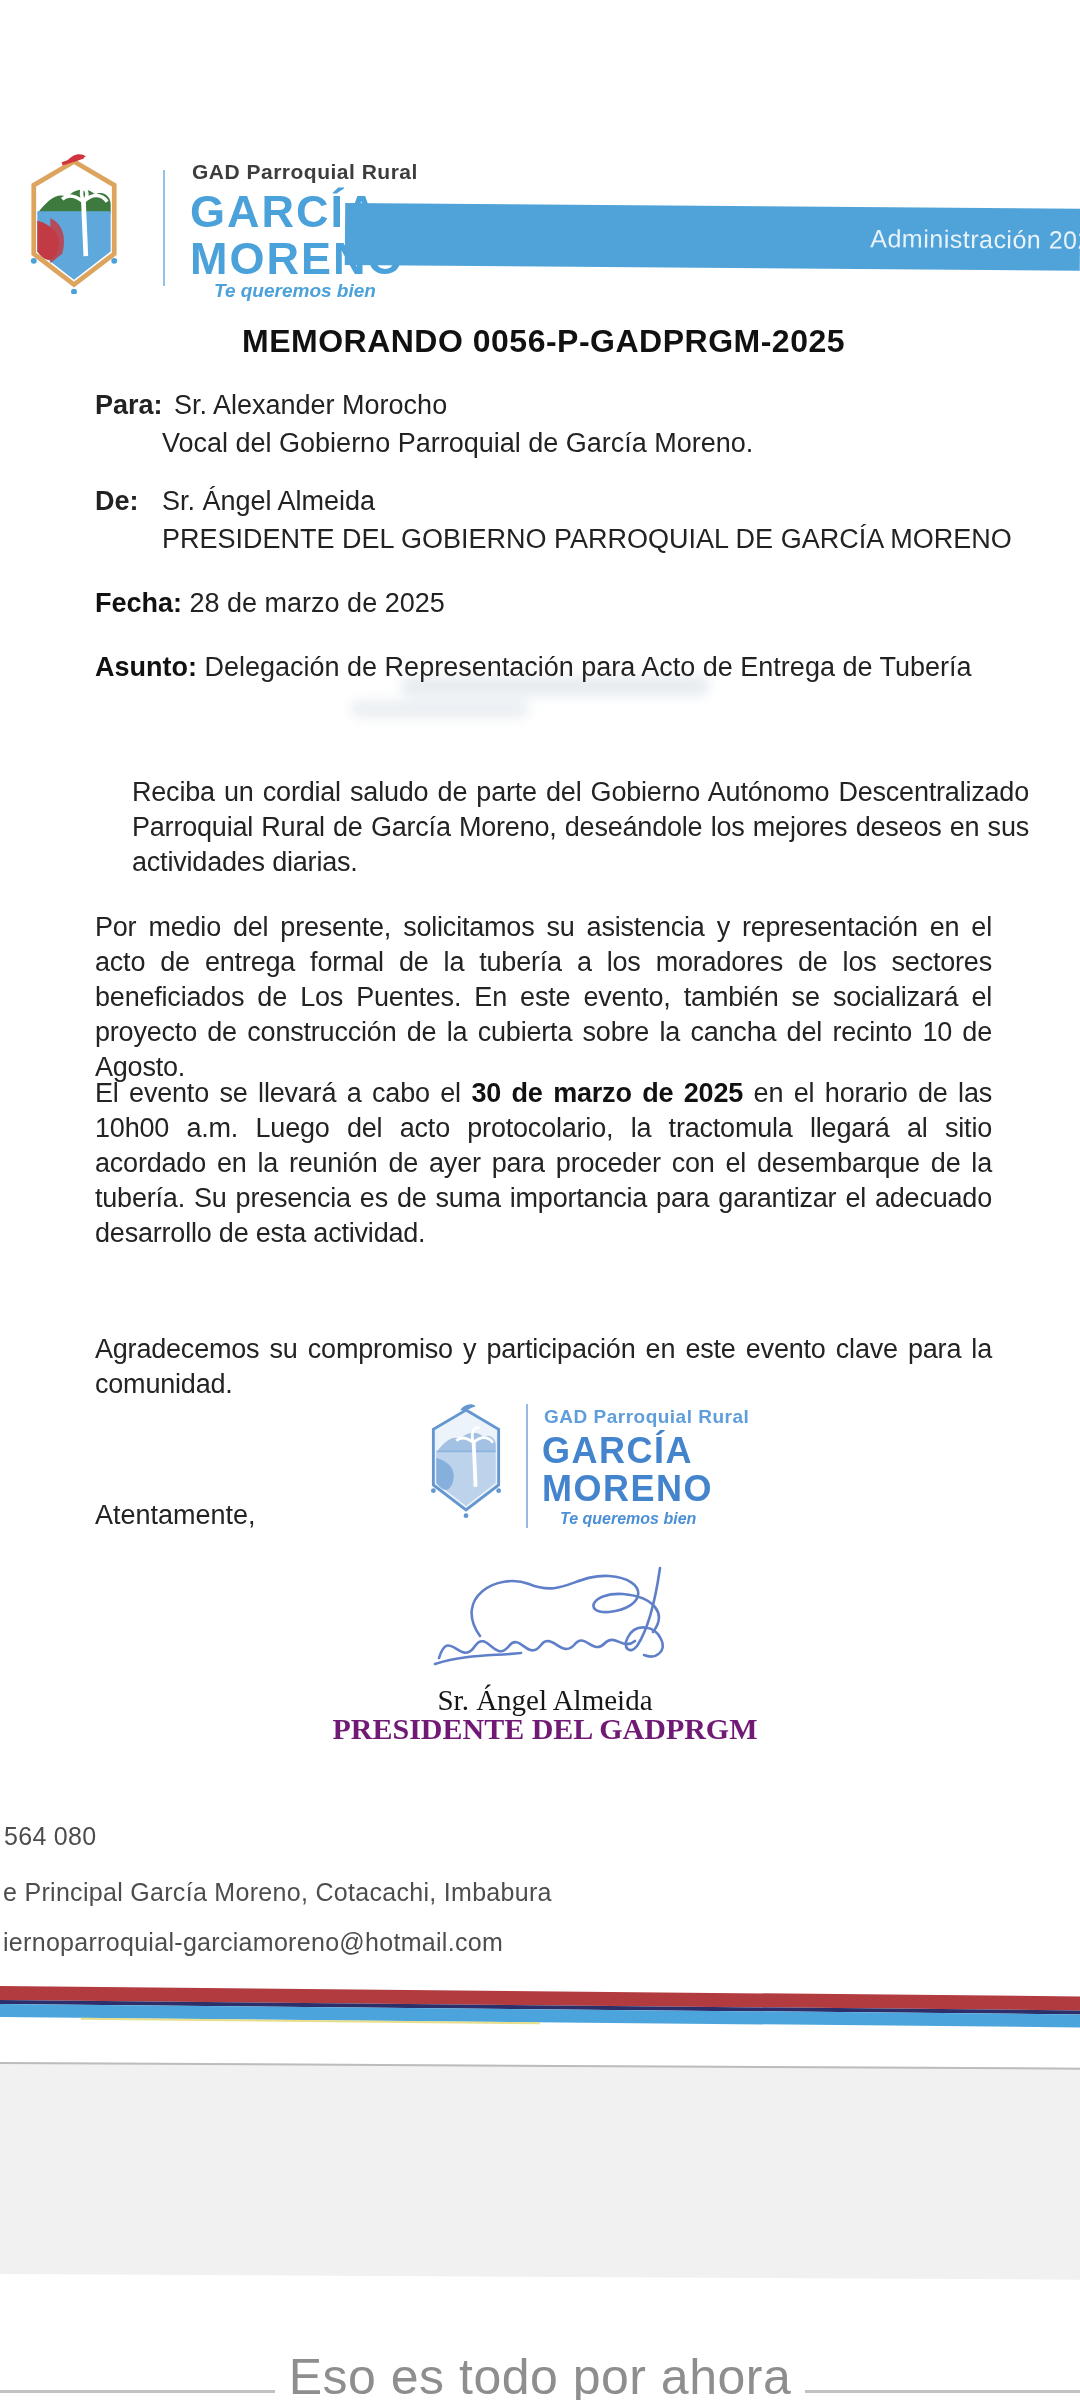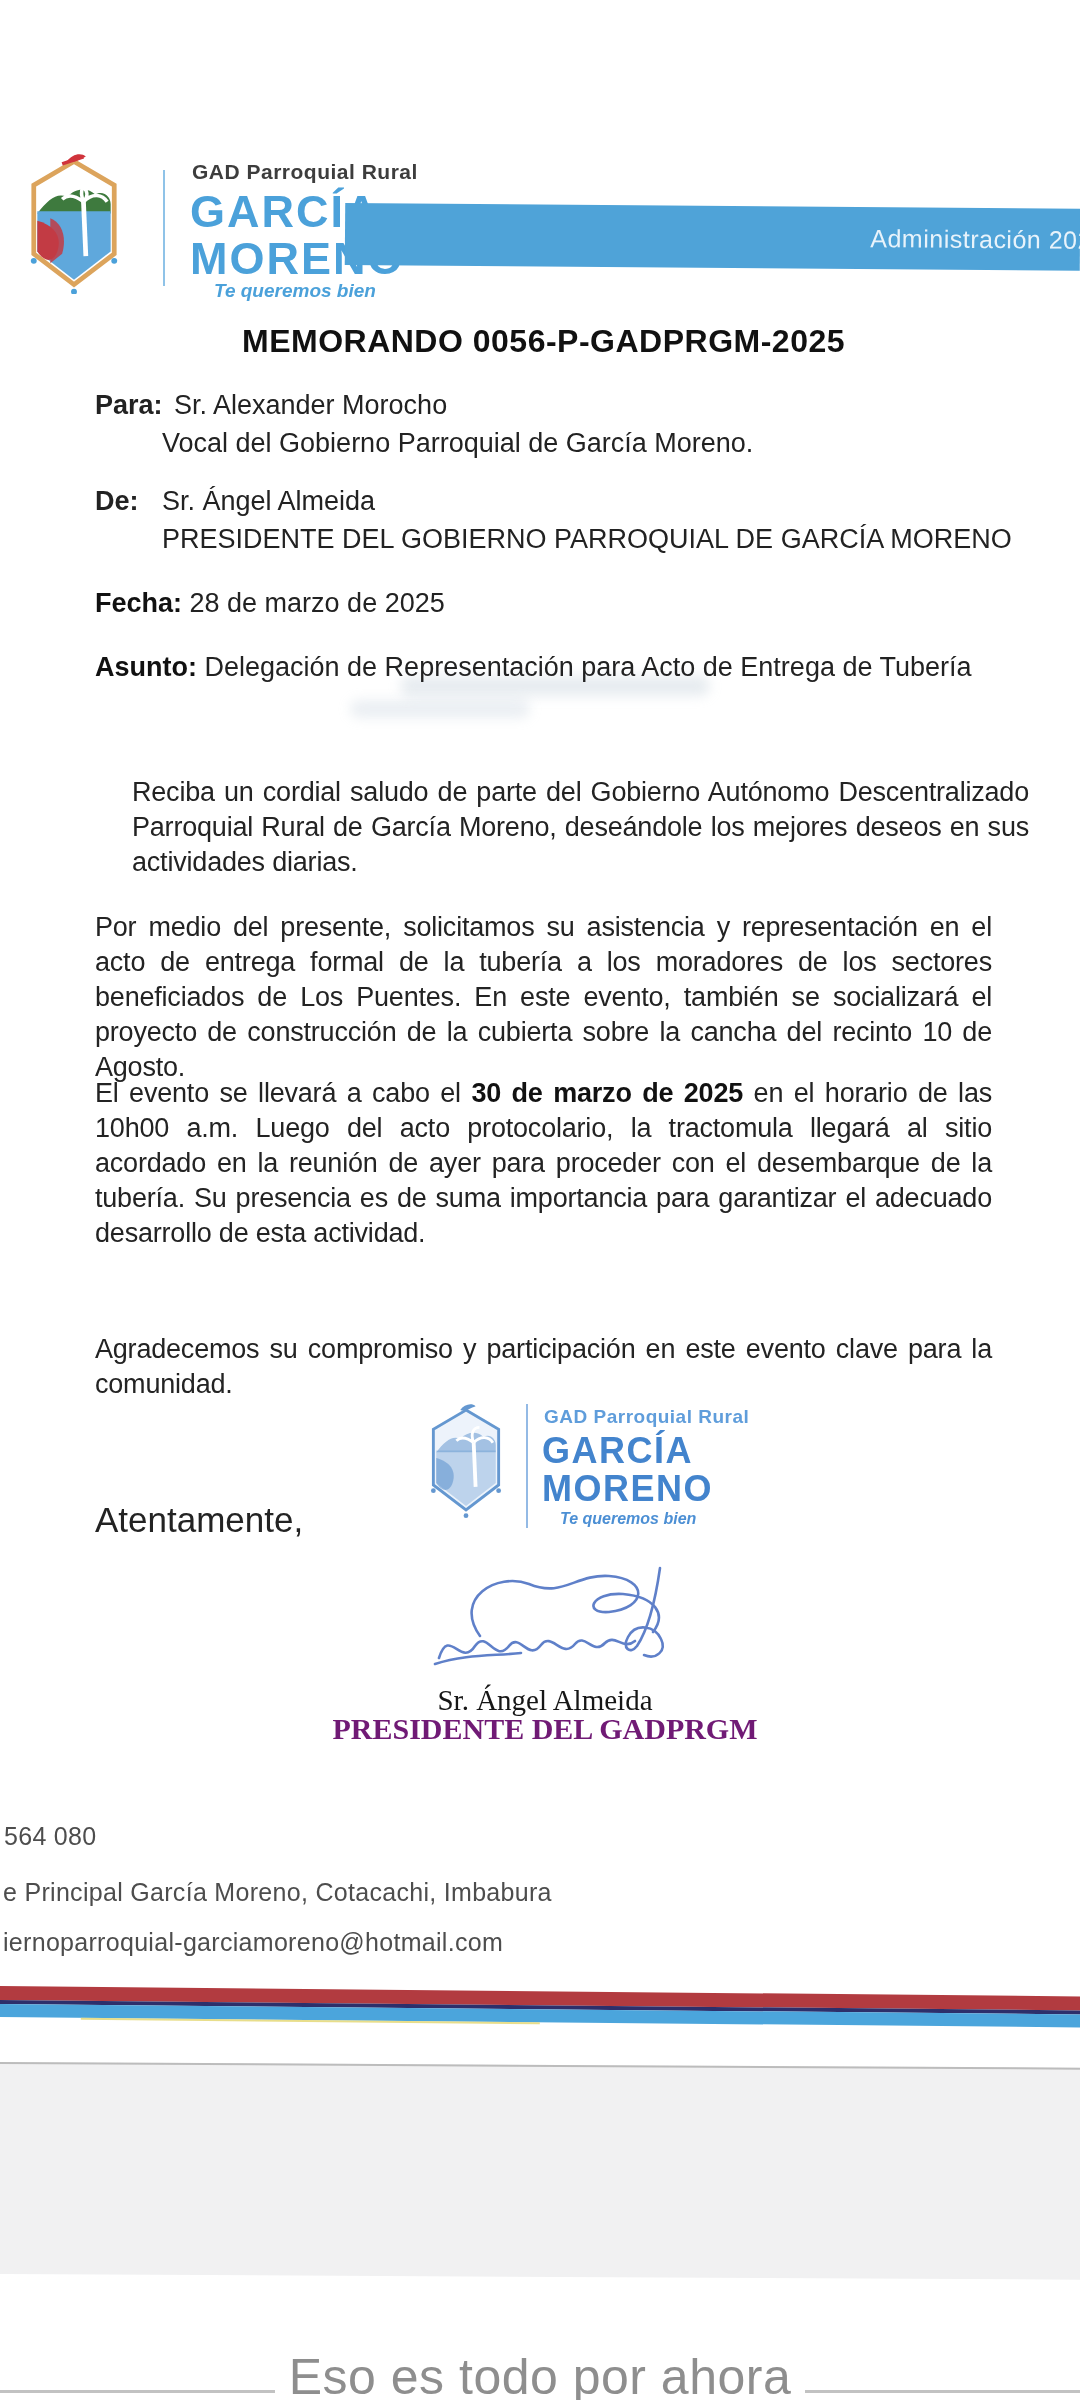--- a/index.html
+++ b/index.html
@@ -45,21 +45,21 @@
 
   
   .stamp{left:418px;top:1392px;width:340px;height:160px;}
   .stamp-emblem{position:absolute;left:0;top:4px;width:96px;height:128px;opacity:.85;}
   .stamp-divider{position:absolute;left:108px;top:12px;width:2px;height:124px;background:#79a9de;opacity:.8;}
   .stamp-org{position:absolute;left:126px;top:14px;font-size:19px;font-weight:bold;color:#5f9ddb;letter-spacing:.5px;}
   .stamp-n1{position:absolute;left:124px;top:38px;font-size:36px;font-weight:bold;color:#4384cd;letter-spacing:1.5px;}
   .stamp-n2{position:absolute;left:124px;top:76px;font-size:36px;font-weight:bold;color:#4384cd;letter-spacing:1.5px;}
   .stamp-tag{position:absolute;left:142px;top:118px;font-size:16px;font-weight:bold;font-style:italic;color:#4c8fd4;}
 
-  .atentamente{left:95px;top:1500px;font-size:35px;color:#232323;}
+  .atentamente{left:95px;top:1500px;font-size:27px;color:#232323;}
   .signature{left:425px;top:1556px;width:265px;height:125px;}
   .sig-name{left:320px;top:1684px;width:450px;text-align:center;font-family:"Liberation Serif",serif;font-size:29px;color:#161616;}
   .sig-role{left:320px;top:1712px;width:450px;text-align:center;font-family:"Liberation Serif",serif;font-size:30px;font-weight:bold;color:#701a75;}
 
   
   .foot{font-size:25px;color:#4d4d4d;letter-spacing:.3px;white-space:nowrap;}
   .foot1{left:4px;top:1822px;}
   .foot2{left:3px;top:1878px;}
   .foot3{left:3px;top:1928px;}
 

